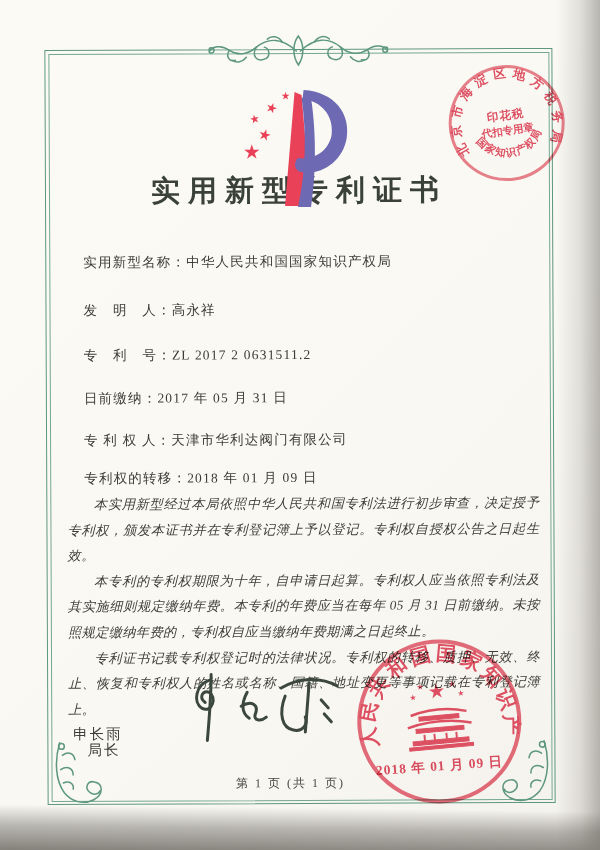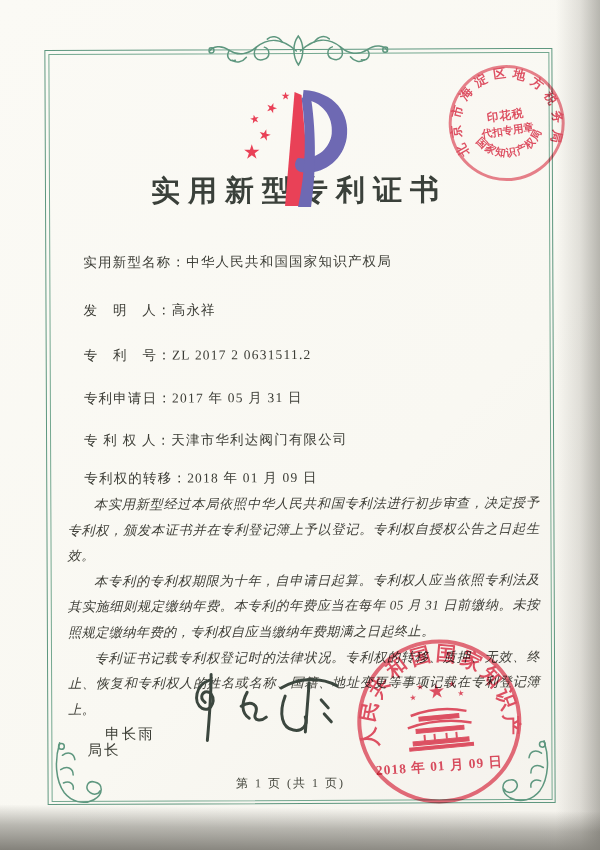--- a/index.html
+++ b/index.html
@@ -50,21 +50,21 @@
   }
   .f-name{top:253px}.f-inventor{top:301px}.f-patno{top:346px}
   .f-filing{top:389px}.f-patentee{top:431px}.f-grant{top:469px}
   .body-text{
     position:absolute;left:67px;top:491px;width:472px;
     font-size:13.2px;line-height:25.6px;color:#3f3f38;
     text-align:justify;font-style:italic;letter-spacing:.4px;
   }
   .body-text p{margin:0;text-indent:2em;}
   .signer-title{position:absolute;left:86px;top:698px;font-size:14.5px;color:#3c3e36;letter-spacing:2px;margin-top:42px;}
-  .signer-name{position:absolute;left:104px;top:724px;font-size:14.5px;color:#3c3e36;letter-spacing:2px;}
+  .signer-name{position:absolute;left:72px;top:724px;font-size:14.5px;color:#3c3e36;letter-spacing:2px;}
   .signature{position:absolute;left:180px;top:670px;z-index:3;}
   .seal{mix-blend-mode:multiply;}
   .stamp-seal{
     position:absolute;left:450px;top:66px;width:116px;height:116px;z-index:5;
     transform:rotate(-8deg);
   }
   .stamp-seal .ring{
     position:absolute;inset:0;border-radius:50%;
     border:3px solid rgba(222,85,100,.75);
     background:rgba(255,235,238,.05);
@@ -159,21 +159,21 @@
         <path d="M67,12 C72,48 71,85 63,121 L76,121 C82,82 81,40 76,9 Z"></path>
       </g>
     </svg>
   </div>
 
   <div class="title">实用新型专利证书</div>
 
   <div class="field f-name"><span>实用新型名称：</span><span>中华人民共和国国家知识产权局</span></div>
   <div class="field f-inventor"><span>发　明　人：</span><span>高永祥</span></div>
   <div class="field f-patno"><span>专　利　号：</span><span>ZL 2017 2 0631511.2</span></div>
-  <div class="field f-filing"><span>专利申请日：</span><span>2017 年 05 月 31 日</span></div>
+  <div class="field f-filing"><span>日前缴纳：</span><span>2017 年 05 月 31 日</span></div>
   <div class="field f-patentee"><span>专 利 权 人：</span><span>天津市华利达阀门有限公司</span></div>
   <div class="field f-grant"><span>专利权的转移：</span><span>2018 年 01 月 09 日</span></div>
 
   <div class="body-text">
     <p>本实用新型经过本局依照中华人民共和国专利法进行初步审查，决定授予专利权，颁发本证书并在专利登记簿上予以登记。专利权自授权公告之日起生效。</p>
     <p>本专利的专利权期限为十年，自申请日起算。专利权人应当依照专利法及其实施细则规定缴纳年费。本专利的年费应当在每年 05 月 31 日前缴纳。未按照规定缴纳年费的，专利权自应当缴纳年费期满之日起终止。</p>
     <p>专利证书记载专利权登记时的法律状况。专利权的转移、质押、无效、终止、恢复和专利权人的姓名或名称、国籍、地址变更等事项记载在专利登记簿上。</p>
   </div>
 
   <div class="signer-title">局长</div>

